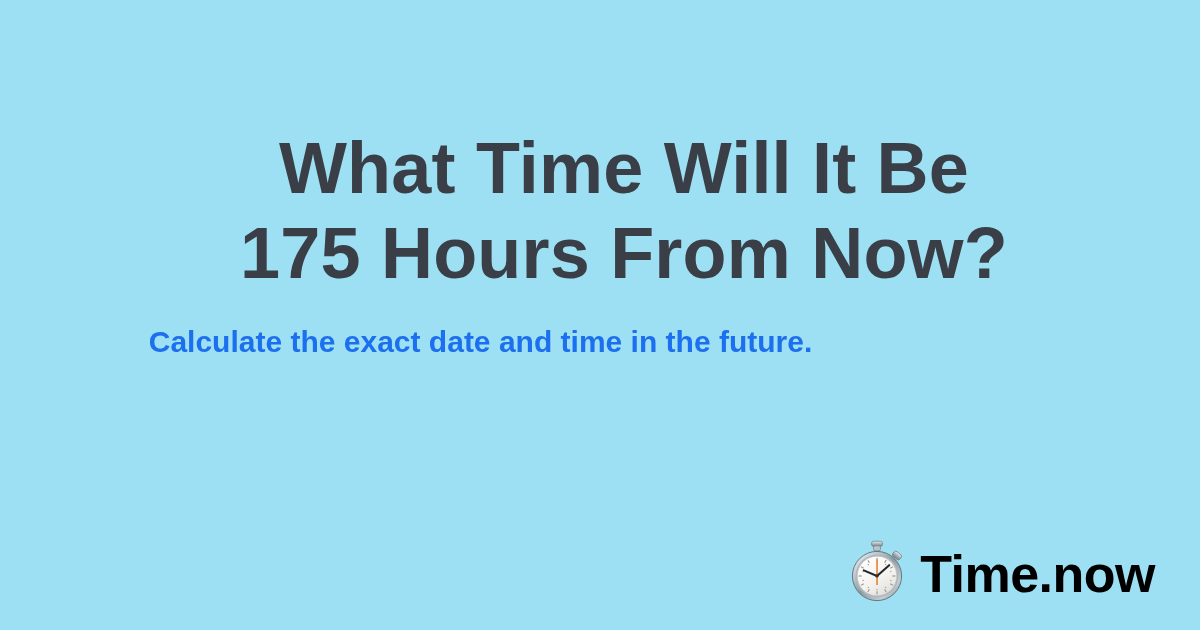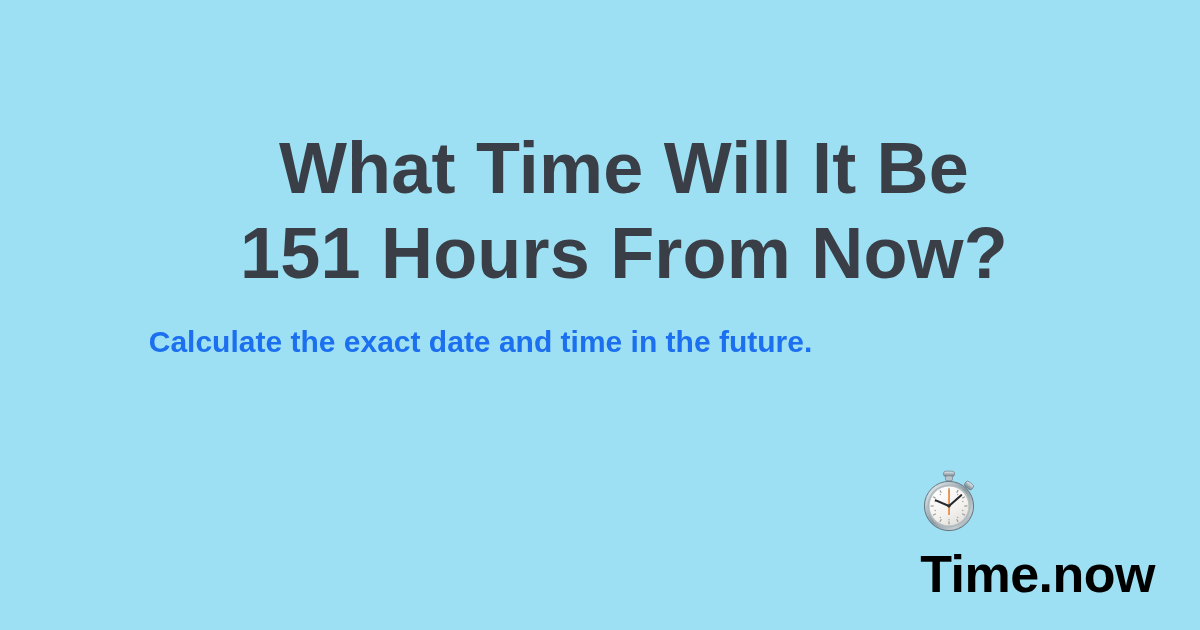--- a/index.html
+++ b/index.html
@@ -48,23 +48,22 @@
     font-weight: bold;
     line-height: 40px;
     color: #1C6FEE;
     white-space: nowrap;
   }
   #brand-logo {
     position: absolute;
     right: 45px;
     bottom: 28px;
     display: flex;
-    align-items: flex-start;
+    align-items: flex-end;
     gap: 14px;
-    flex-direction: column;
   }
   #stopwatch-icon {
     width: 58px;
     height: 62px;
     display: block;
     flex: 0 0 auto;
   }
   #brand-name {
     font-family: "Liberation Sans", sans-serif;
     font-size: 52px;
@@ -75,21 +74,21 @@
     white-space: nowrap;
   }
 </style>
 </head>
 <body>
 
 <div id="og-card">
 
   <div id="headline-block">
     <span class="headline-line">What Time Will It Be</span>
-    <span class="headline-line">151 Hours From Now?</span>
+    <span class="headline-line">175 Hours From Now?</span>
   </div>
 
   <div id="subtitle">Calculate the exact date and time in the future.</div>
 
   <div id="brand-logo">
     <svg id="stopwatch-icon" viewBox="0 0 58 62">
       <defs>
         <linearGradient id="bezelGrad" x1="0" y1="0" x2="1" y2="1">
           <stop offset="0%" stop-color="#FAFCFD"></stop>
           <stop offset="22%" stop-color="#C9D3D8"></stop>

